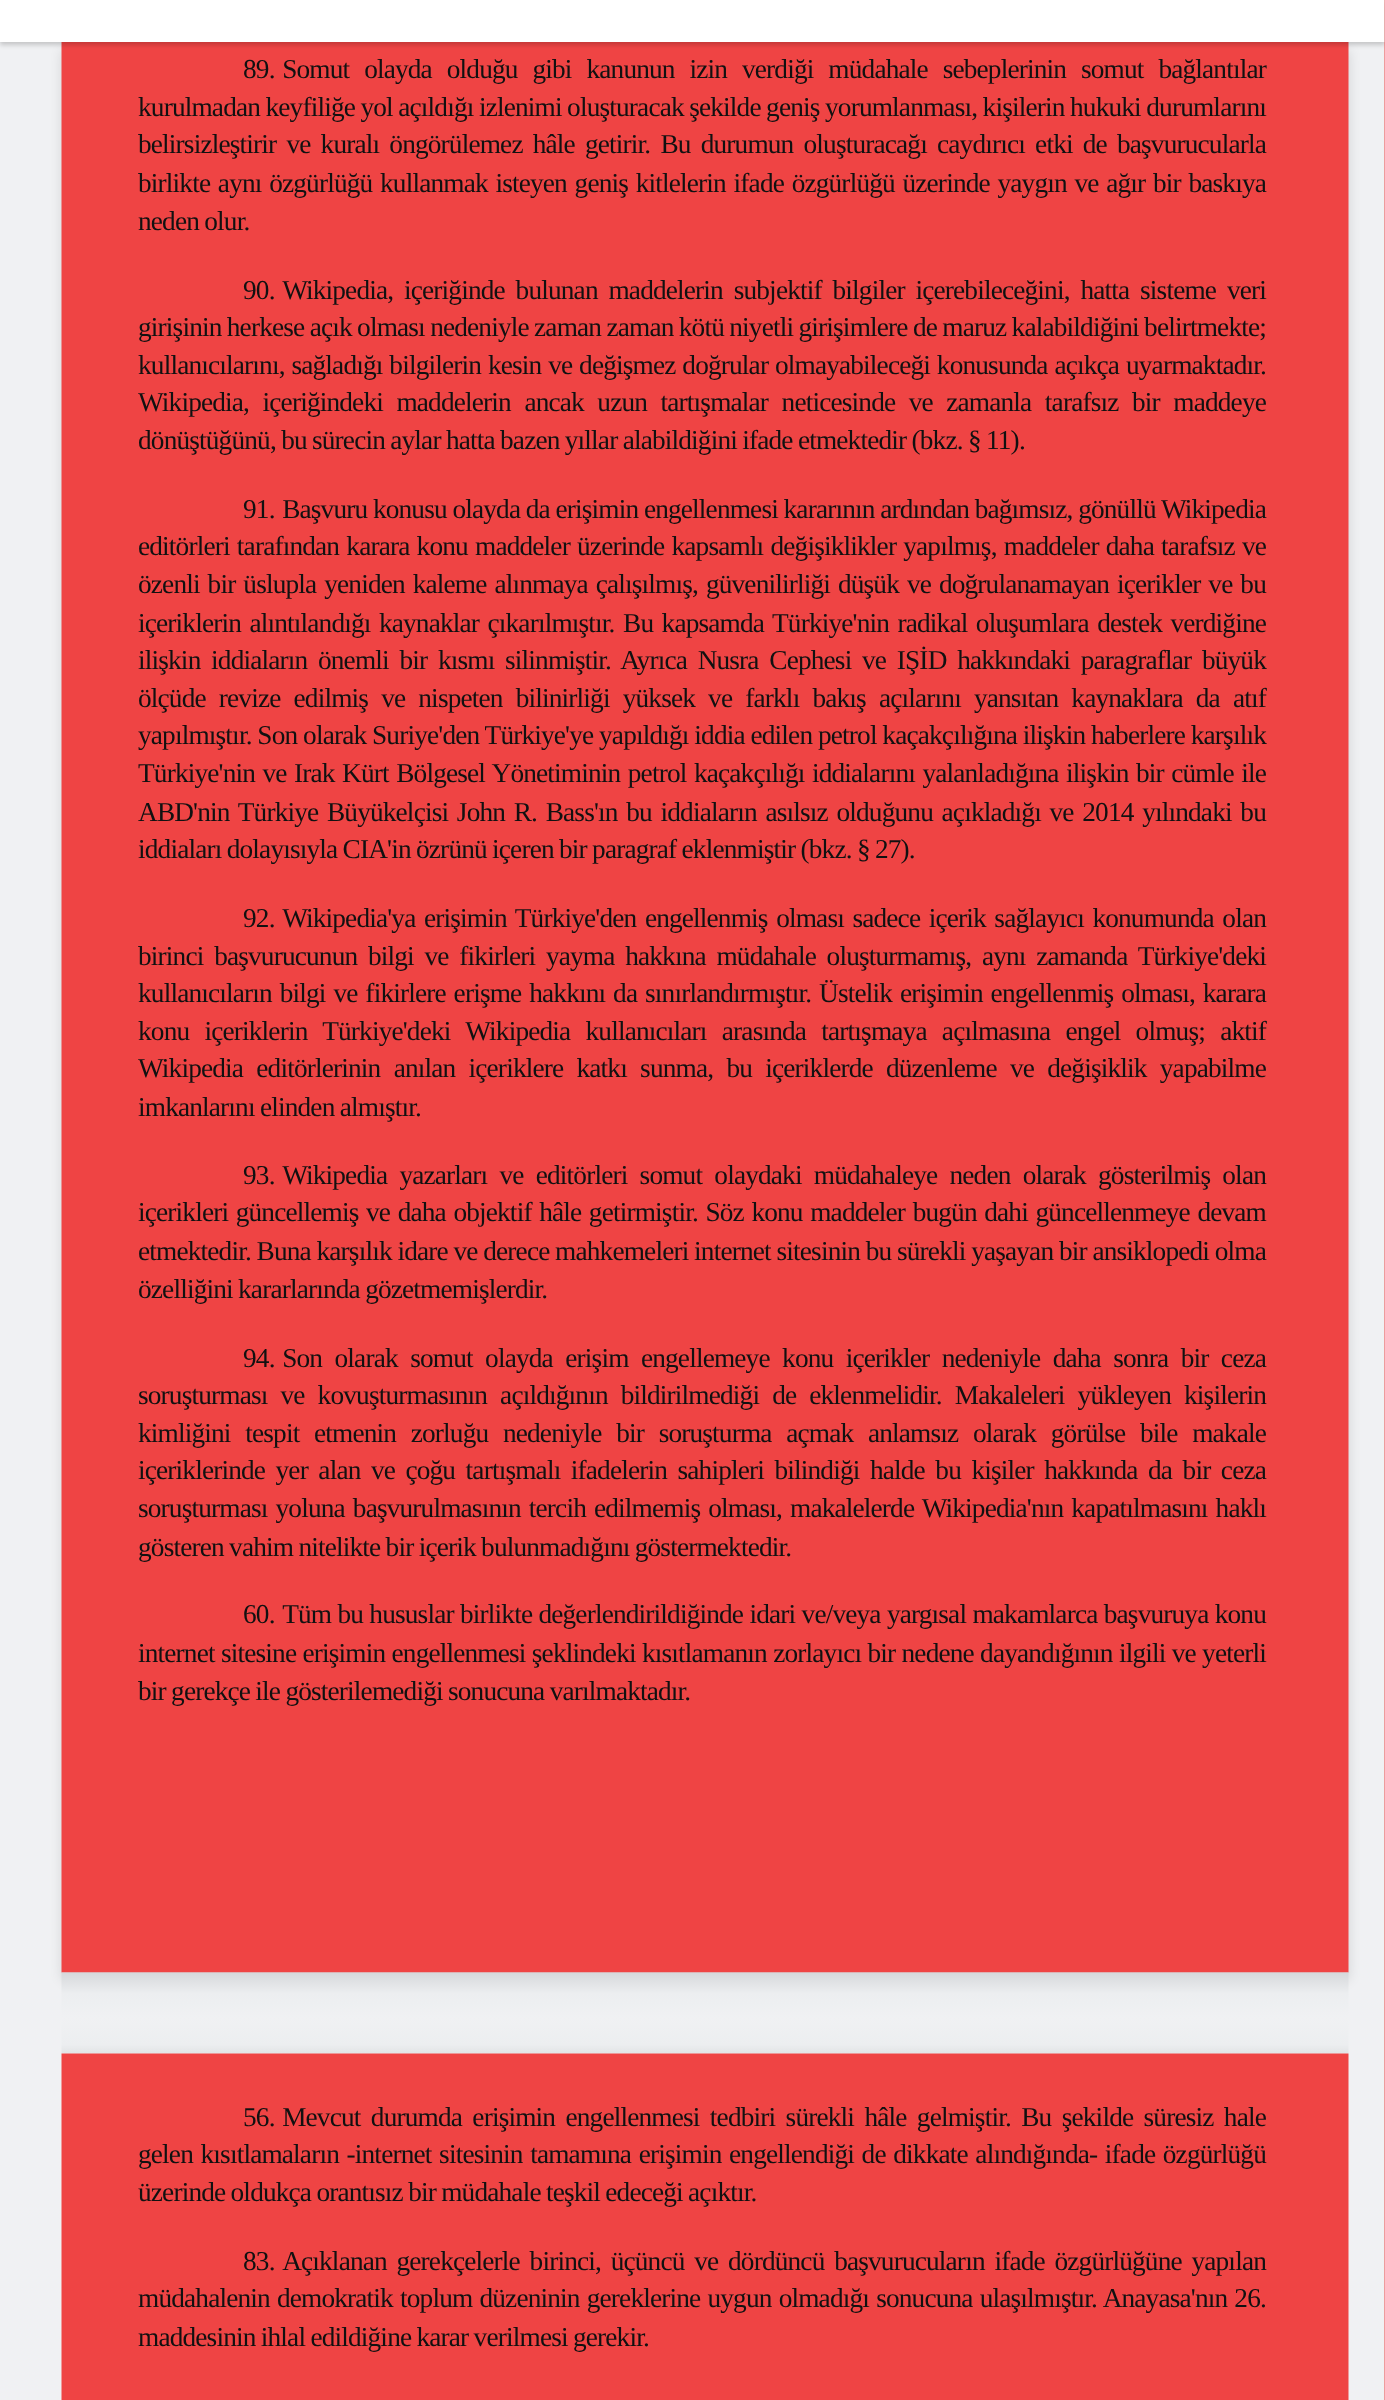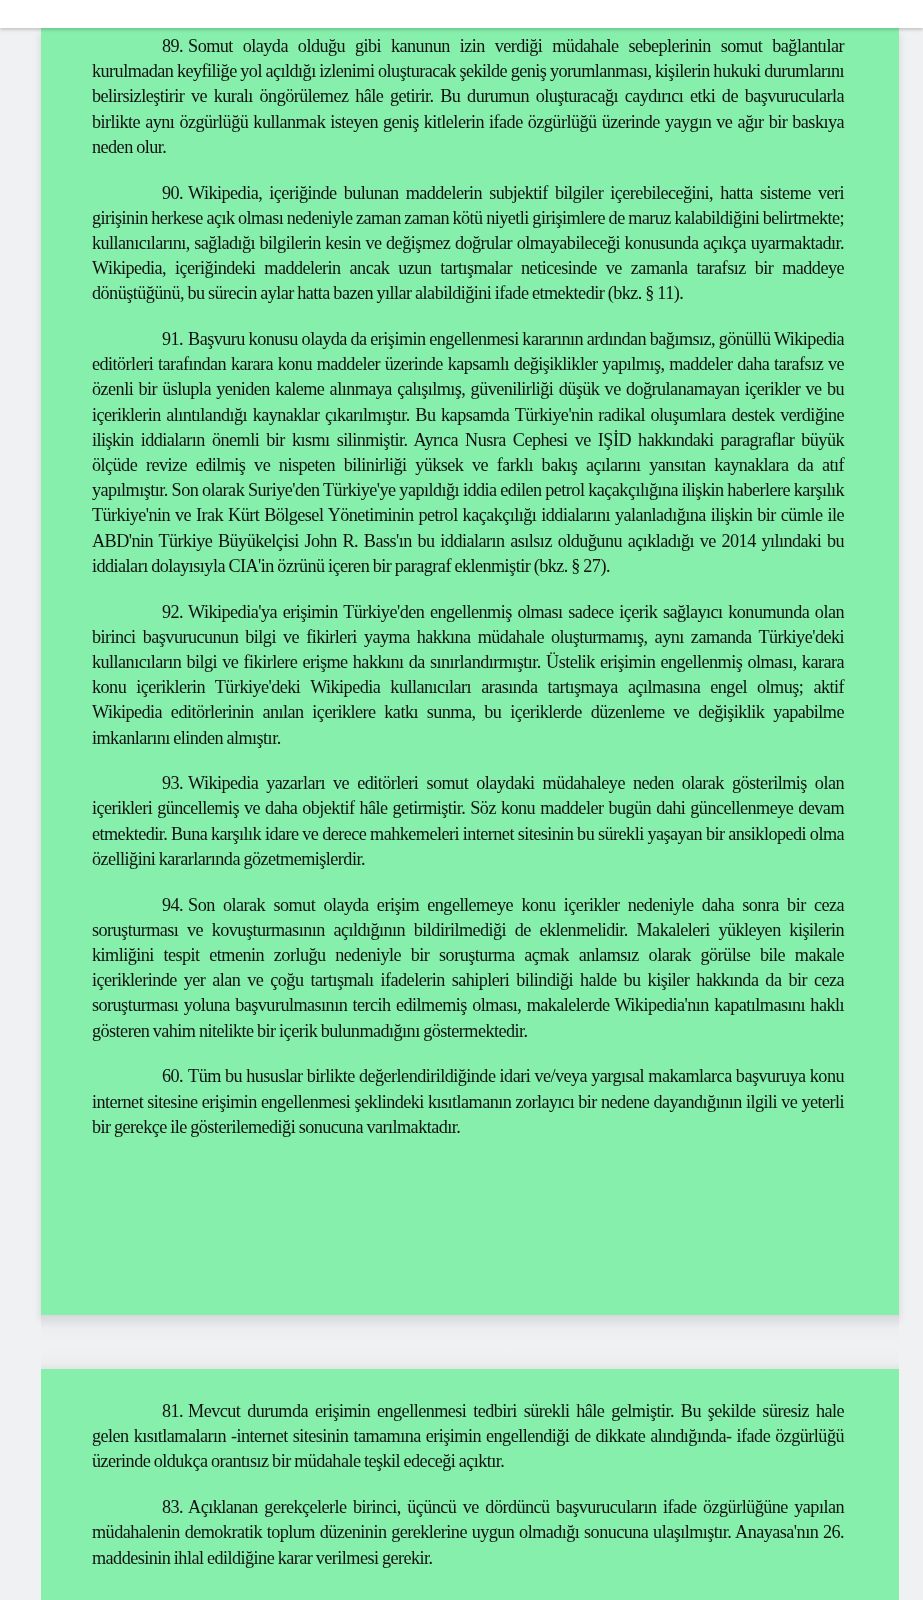--- a/index.html
+++ b/index.html
@@ -14,21 +14,21 @@
   .topbar {
     position: absolute; left: 0; top: 0; width: 923px; height: 28px;
     background: #ffffff;
     box-shadow: 0 2px 3px rgba(0,0,0,0.18);
     z-index: 3;
   }
   .page {
     position: absolute;
     left: 41px;
     width: 858px;
-    background: #86efac;
+    background: #ef4444;
     box-sizing: border-box;
   }
   .page1 { top: 28px; height: 1287px; box-shadow: 0 5px 8px rgba(0,0,0,0.12); }
   .page2 { top: 1369px; height: 231px; }
   .gap-shade {
     position: absolute; left: 41px; width: 858px; top: 1315px; height: 54px;
     background: linear-gradient(#d6d8db 0px, #eceef0 14px, #f0f1f3 30px, #eceef0 48px, #e2e4e6 54px);
   }
   .text {
     position: absolute;
@@ -63,16 +63,16 @@
     <p class="para"><span class="num">93.</span><span>Wikipedia yazarları ve editörleri somut olaydaki müdahaleye neden olarak gösterilmiş olan içerikleri güncellemiş ve daha objektif hâle getirmiştir. Söz konu maddeler bugün dahi güncellenmeye devam etmektedir. Buna karşılık idare ve derece mahkemeleri internet sitesinin bu sürekli yaşayan bir ansiklopedi olma özelliğini kararlarında gözetmemişlerdir.</span></p>
     <p class="para"><span class="num">94.</span><span>Son olarak somut olayda erişim engellemeye konu içerikler nedeniyle daha sonra bir ceza soruşturması ve kovuşturmasının açıldığının bildirilmediği de eklenmelidir. Makaleleri yükleyen kişilerin kimliğini tespit etmenin zorluğu nedeniyle bir soruşturma açmak anlamsız olarak görülse bile makale içeriklerinde yer alan ve çoğu tartışmalı ifadelerin sahipleri bilindiği halde bu kişiler hakkında da bir ceza soruşturması yoluna başvurulmasının tercih edilmemiş olması, makalelerde Wikipedia'nın kapatılmasını haklı gösteren vahim nitelikte bir içerik bulunmadığını göstermektedir.</span></p>
     <p class="para"><span class="num">60.</span><span>Tüm bu hususlar birlikte değerlendirildiğinde idari ve/veya yargısal makamlarca başvuruya konu internet sitesine erişimin engellenmesi şeklindeki kısıtlamanın zorlayıcı bir nedene dayandığının ilgili ve yeterli bir gerekçe ile gösterilemediği sonucuna varılmaktadır.</span></p>
   </div>
 </div>
 
 <div class="gap-shade"></div>
 
 <div class="page page2">
   <div class="text">
-    <p class="para"><span class="num">81.</span><span>Mevcut durumda erişimin engellenmesi tedbiri sürekli hâle gelmiştir. Bu şekilde süresiz hale gelen kısıtlamaların -internet sitesinin tamamına erişimin engellendiği de dikkate alındığında- ifade özgürlüğü üzerinde oldukça orantısız bir müdahale teşkil edeceği açıktır.</span></p>
+    <p class="para"><span class="num">56.</span><span>Mevcut durumda erişimin engellenmesi tedbiri sürekli hâle gelmiştir. Bu şekilde süresiz hale gelen kısıtlamaların -internet sitesinin tamamına erişimin engellendiği de dikkate alındığında- ifade özgürlüğü üzerinde oldukça orantısız bir müdahale teşkil edeceği açıktır.</span></p>
     <p class="para"><span class="num">83.</span><span>Açıklanan gerekçelerle birinci, üçüncü ve dördüncü başvurucuların ifade özgürlüğüne yapılan müdahalenin demokratik toplum düzeninin gereklerine uygun olmadığı sonucuna ulaşılmıştır. Anayasa'nın 26. maddesinin ihlal edildiğine karar verilmesi gerekir.</span></p>
   </div>
 </div>
 
 </body></html>

